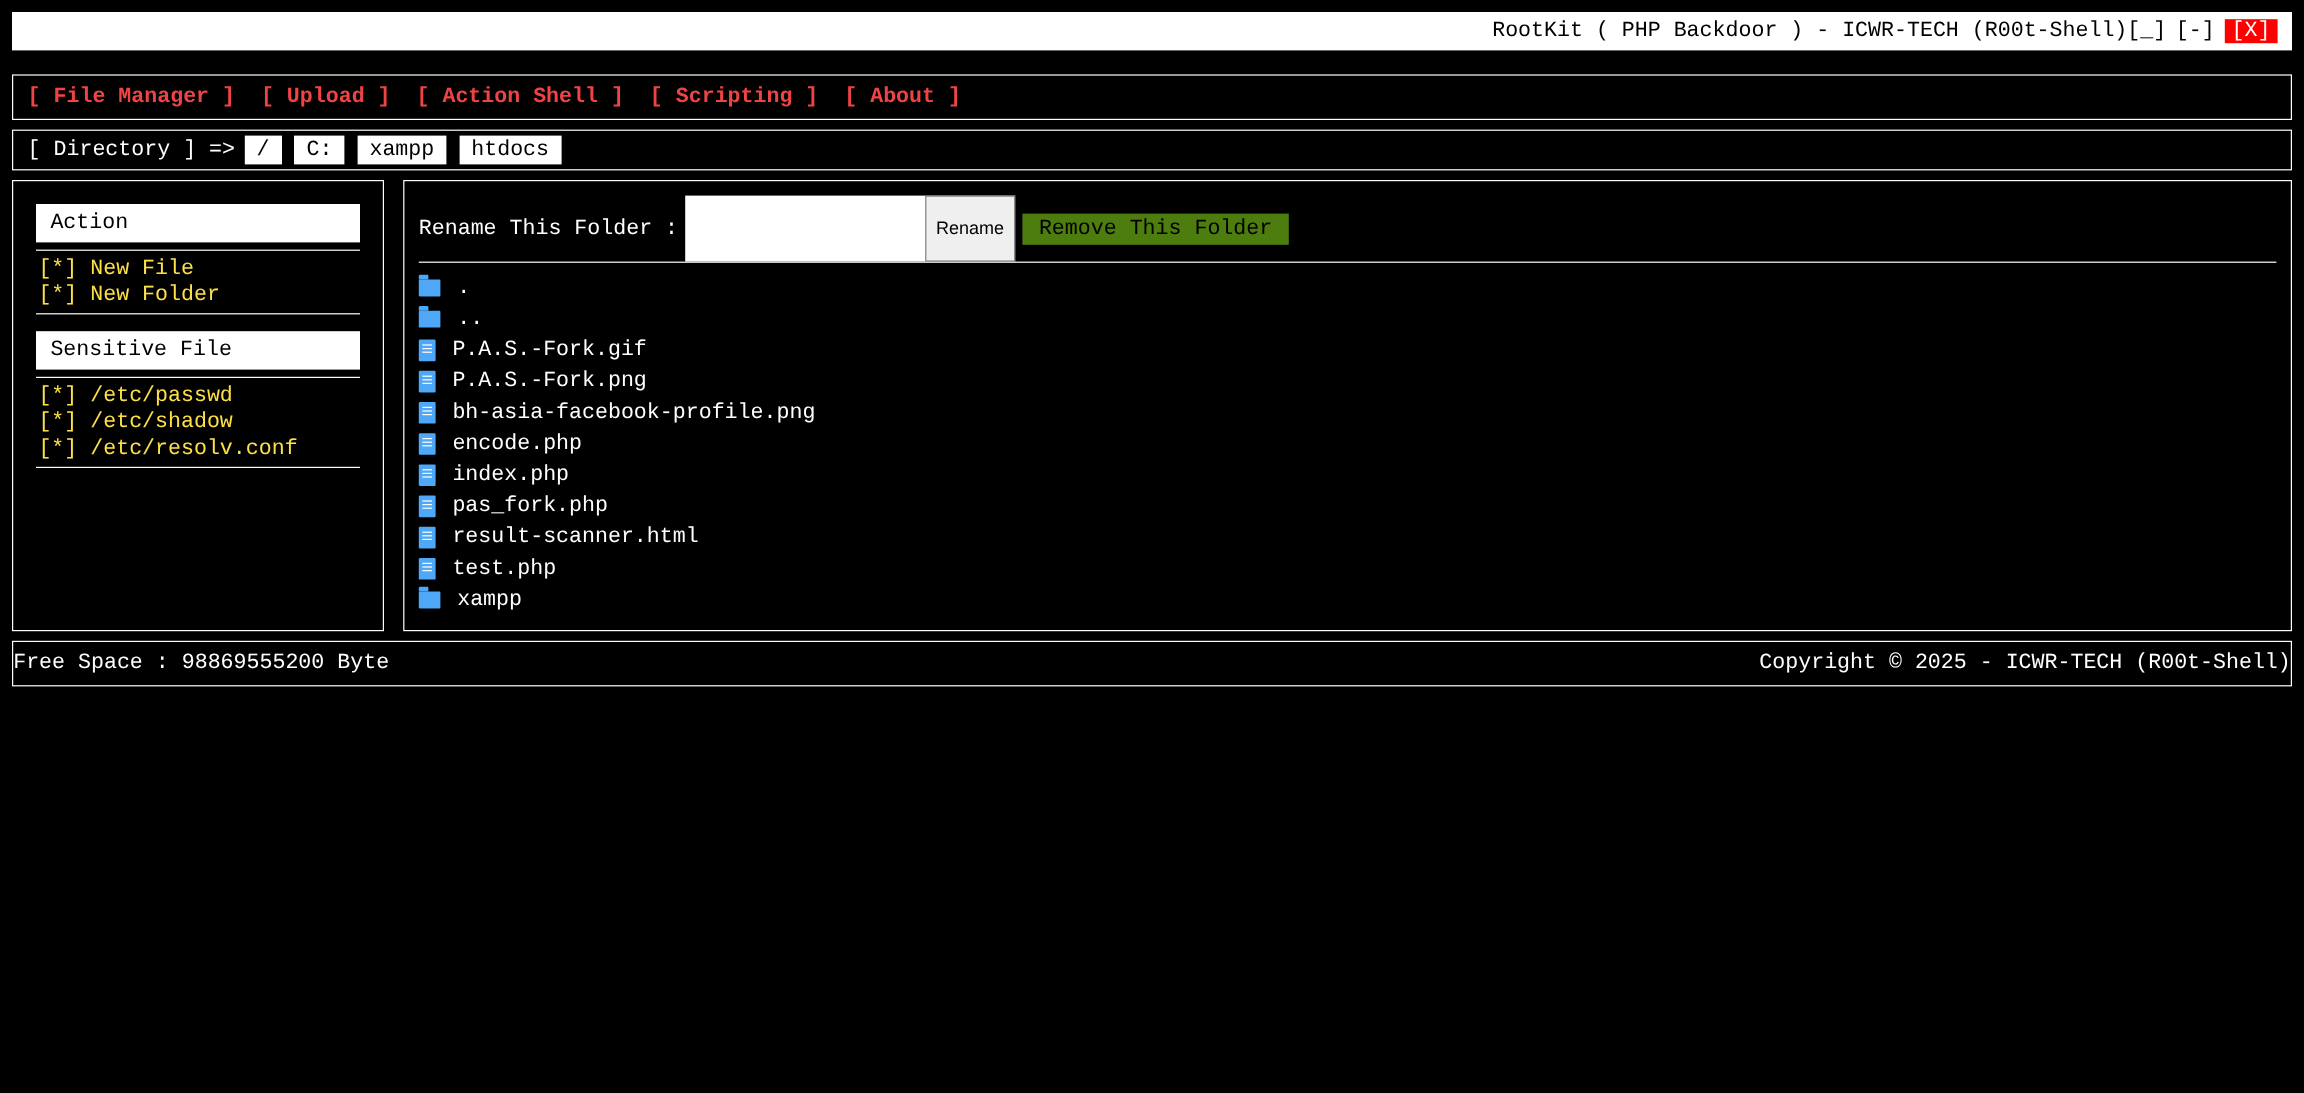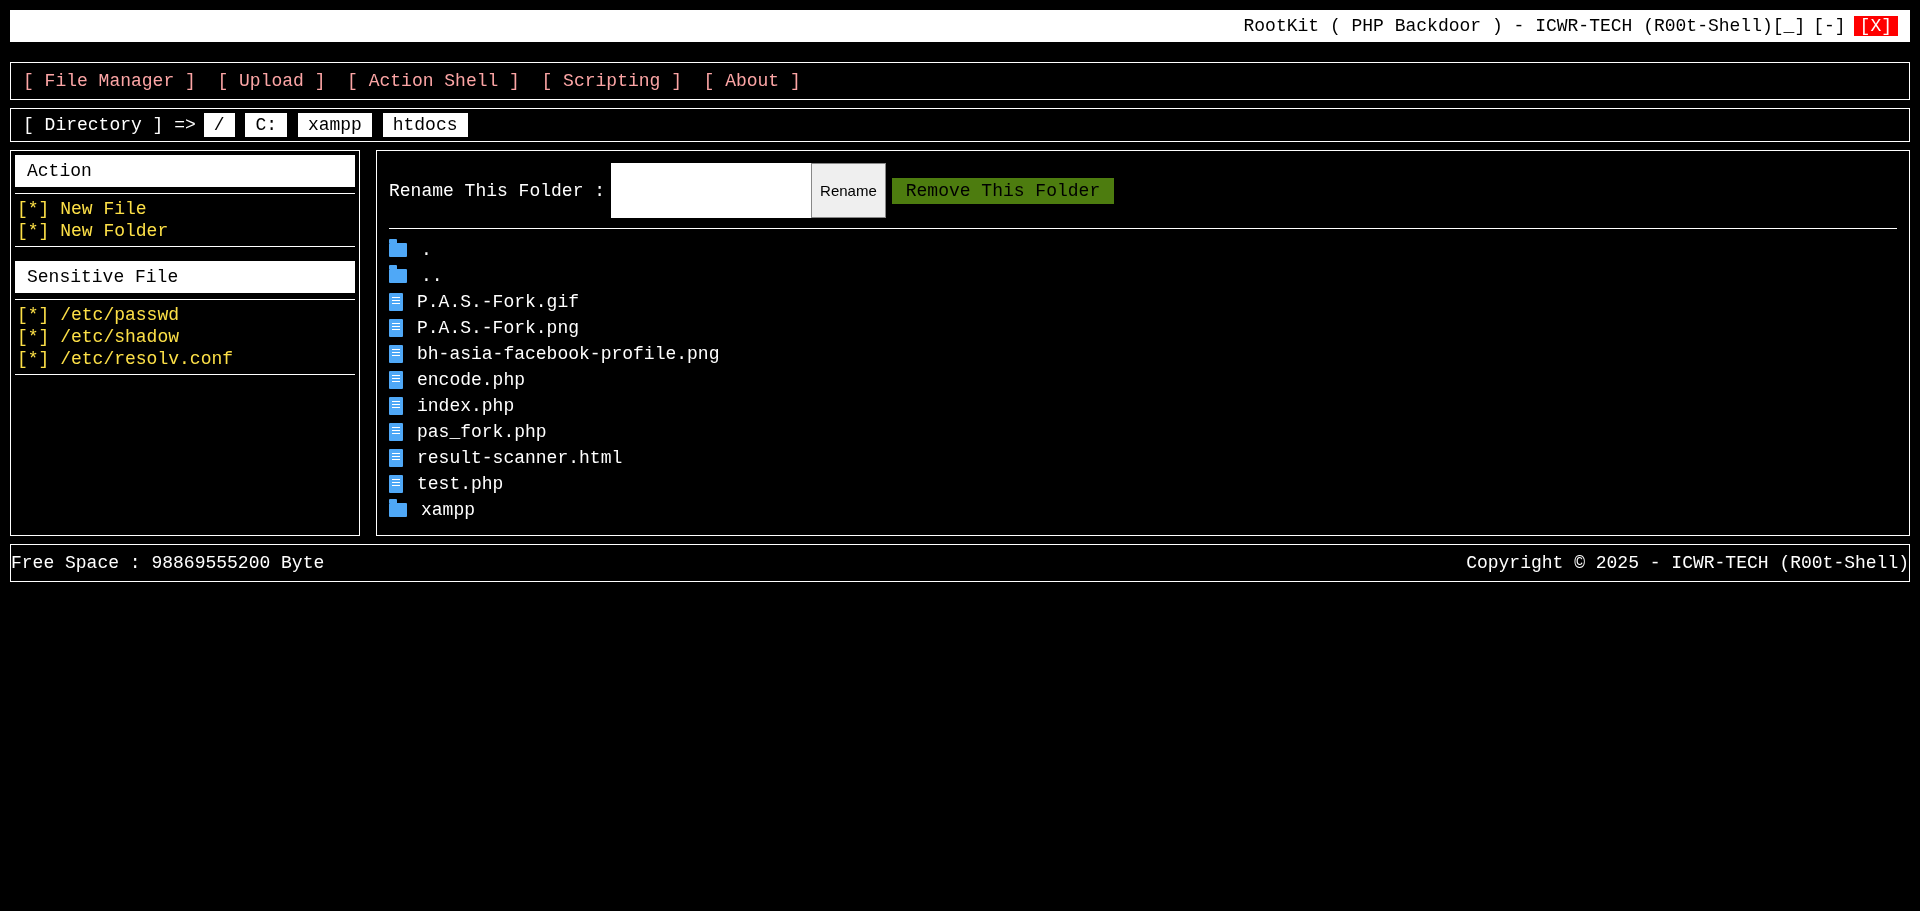--- a/index.html
+++ b/index.html
@@ -30,23 +30,24 @@
   color: #fff;
   padding: 0 6px;
   cursor: pointer;
 }
 .menubar {
   border: 1px solid #fff;
   padding: 8px 12px;
   margin-bottom: 8px;
 }
 .menubar a {
-  color: #fca5a5;
+  color: #ef4444;
   text-decoration: none;
   cursor: pointer;
+  font-weight: bold;
 }
 .pathbar {
   border: 1px solid #fff;
   padding: 6px 12px;
   margin-bottom: 8px;
   display: flex;
   align-items: center;
   gap: 8px;
 }
 .crumb {
@@ -55,22 +56,22 @@
   padding: 2px 10px;
   cursor: pointer;
 }
 .content {
   display: flex;
   gap: 16px;
   margin-bottom: 8px;
 }
 .sidebar {
   border: 1px solid #fff;
-  padding: 4px;
-  width: 350px;
+  padding: 19px;
+  width: 310px;
   flex-shrink: 0;
 }
 .side-header {
   background: #fff;
   color: #000;
   padding: 6px 12px;
   margin-bottom: 6px;
 }
 .side-list {
   border-top: 1px solid #fff;
@@ -86,21 +87,20 @@
 }
 .main {
   border: 1px solid #fff;
   padding: 12px;
   flex: 1;
 }
 .rename-row {
   display: flex;
   align-items: center;
   gap: 6px;
-  margin-bottom: 10px;
 }
 .rename-group {
   display: inline-flex;
   align-items: stretch;
 }
 .rename-input {
   font-family: inherit;
   font-size: 16px;
   border: none;
   padding: 3px 6px;

